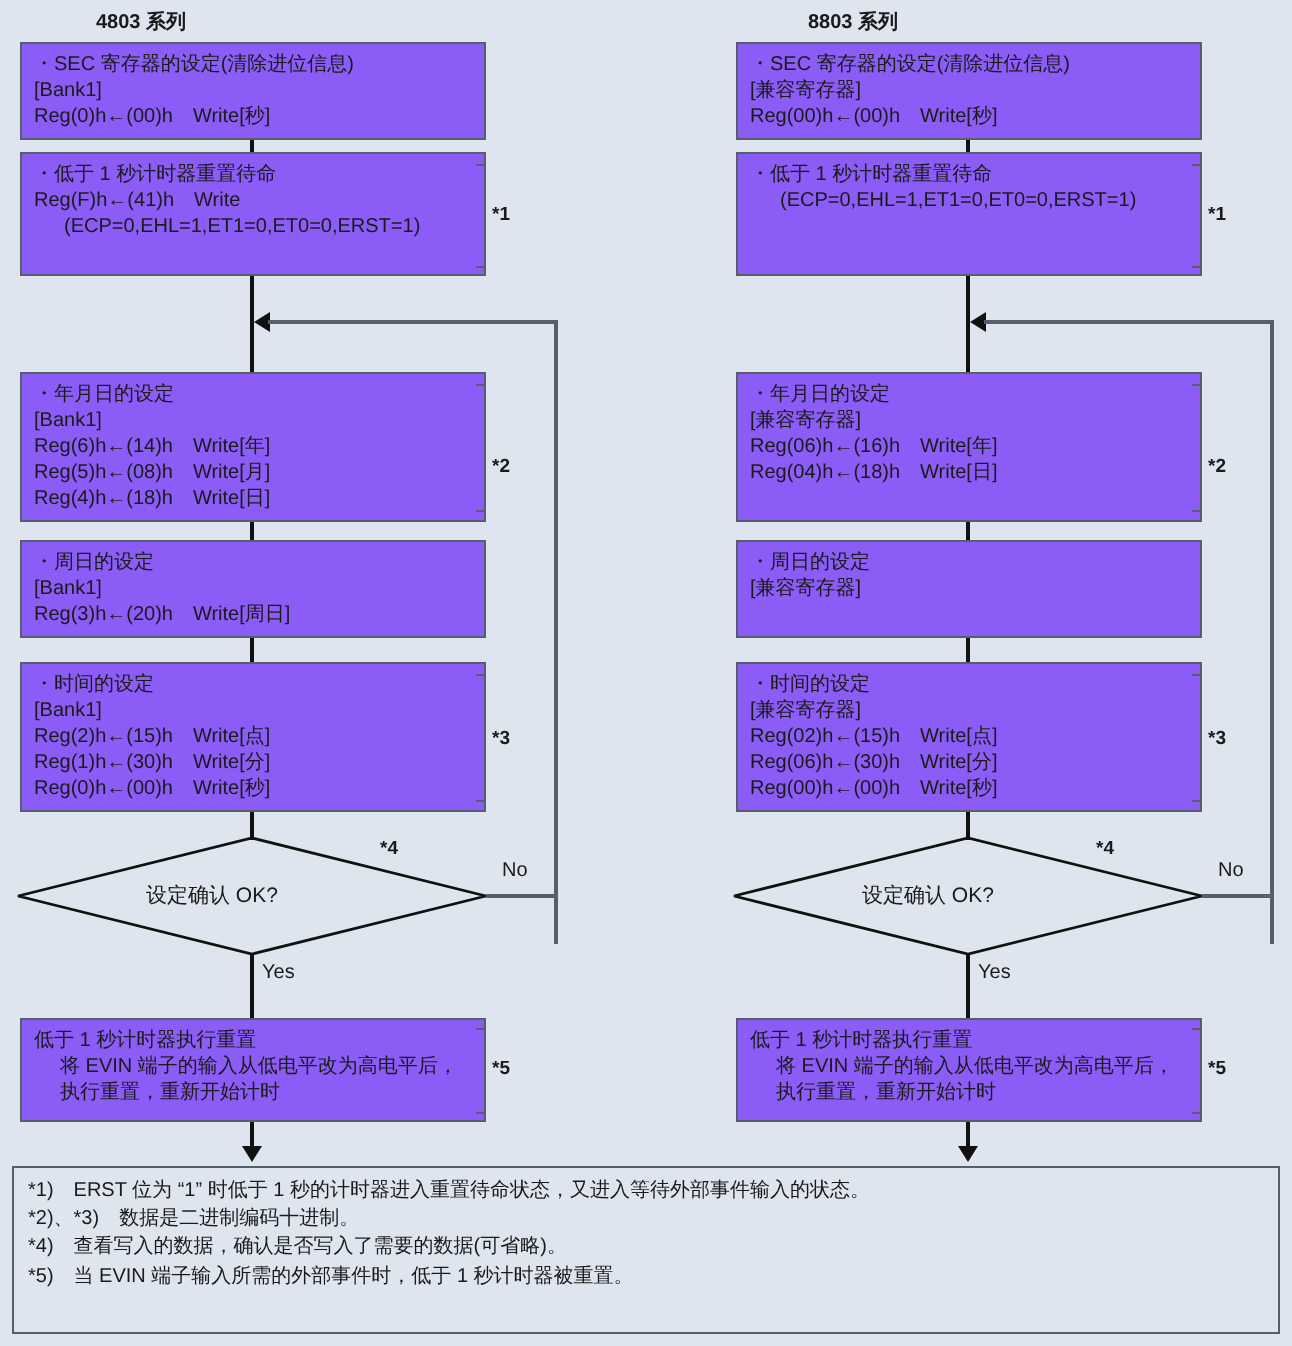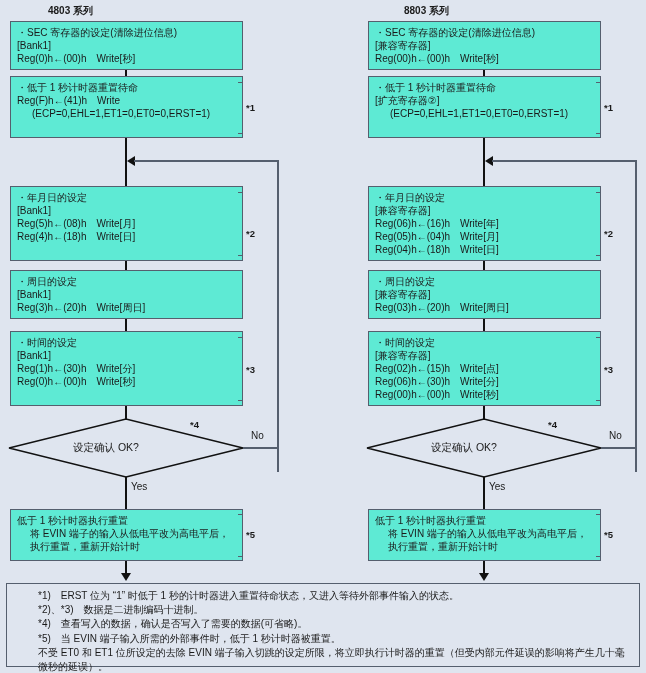--- a/index.html
+++ b/index.html
@@ -25,21 +25,21 @@
   .col-title {
     position: absolute;
     font-size: 10px;
     font-weight: bold;
     color: #1a1a1a;
     white-space: nowrap;
   }
   .pbox {
     position: absolute;
     border: 1px solid #555f6e;
-    background: #5eead4;
+    background: #8b5cf6;
     box-sizing: border-box;
     padding: 4px 6px 3px 6px;
   }
   .pbox .ln {
     font-size: 10px;
     line-height: 13px;
     white-space: nowrap;
     color: #1a1a1a;
   }
   .pbox .ln.ind {
@@ -117,21 +117,20 @@
     border: 1px solid #555f6e;
     background: #dfe5ef;
     box-sizing: border-box;
     padding: 5px 7px;
   }
   .footnote-box .fn {
     font-size: 10px;
     line-height: 14.2px;
     color: #1a1a1a;
     white-space: nowrap;
-    margin-left: 24px;
   }
   .footnote-box .fn.wrap {
     white-space: normal;
   }
 </style>
 </head>
 <body>
 
 <div id="canvas">
 
@@ -157,39 +156,41 @@
 
   <div class="arrow-left" style="left:127px; top:156px;"></div>
   <div class="hline" style="left:134px; top:160px; width:144px;"></div>
   <div class="vline-thin" style="left:277px; top:160px; height:312px;"></div>
 
   <div class="vline" style="left:125px; top:167px; height:19px;"></div>
 
   <div class="pbox" style="left:10px; top:186px; width:233px; height:75px;">
     <div class="ln">・年月日的设定</div>
     <div class="ln">[Bank1]</div>
+    <div class="ln">Reg(6)h←(14)h　Write[年]</div>
     <div class="ln">Reg(5)h←(08)h　Write[月]</div>
     <div class="ln">Reg(4)h←(18)h　Write[日]</div>
   </div>
   <div class="bracket" style="left:238px; top:192px; height:64px;"></div>
   <div class="note" style="left:246px; top:228px;">*2</div>
 
   <div class="vline" style="left:125px; top:261px; height:9px;"></div>
 
   <div class="pbox" style="left:10px; top:270px; width:233px; height:49px;">
     <div class="ln">・周日的设定</div>
     <div class="ln">[Bank1]</div>
     <div class="ln">Reg(3)h←(20)h　Write[周日]</div>
   </div>
 
   <div class="vline" style="left:125px; top:319px; height:12px;"></div>
 
   <div class="pbox" style="left:10px; top:331px; width:233px; height:75px;">
     <div class="ln">・时间的设定</div>
     <div class="ln">[Bank1]</div>
+    <div class="ln">Reg(2)h←(15)h　Write[点]</div>
     <div class="ln">Reg(1)h←(30)h　Write[分]</div>
     <div class="ln">Reg(0)h←(00)h　Write[秒]</div>
   </div>
   <div class="bracket" style="left:238px; top:337px; height:64px;"></div>
   <div class="note" style="left:246px; top:364px;">*3</div>
 
   <div class="vline" style="left:125px; top:406px; height:14px;"></div>
 
   <div class="diamond" style="left:8px; top:418px;">
     <svg width="236" height="60" viewBox="0 0 236 60">
@@ -221,49 +222,46 @@
   <div class="pbox" style="left:368px; top:21px; width:233px; height:49px;">
     <div class="ln">・SEC 寄存器的设定(清除进位信息)</div>
     <div class="ln">[兼容寄存器]</div>
     <div class="ln">Reg(00)h←(00)h　Write[秒]</div>
   </div>
 
   <div class="vline" style="left:483px; top:70px; height:6px;"></div>
 
   <div class="pbox" style="left:368px; top:76px; width:233px; height:62px;">
     <div class="ln">・低于 1 秒计时器重置待命</div>
-    <div class="ln">[扩充寄存器②]</div>
     <div class="ln ind2">(ECP=0,EHL=1,ET1=0,ET0=0,ERST=1)</div>
   </div>
   <div class="bracket" style="left:596px; top:82px; height:52px;"></div>
   <div class="note" style="left:604px; top:102px;">*1</div>
 
   <div class="vline" style="left:483px; top:138px; height:29px;"></div>
   <div class="arrow-left" style="left:485px; top:156px;"></div>
   <div class="hline" style="left:492px; top:160px; width:144px;"></div>
   <div class="vline-thin" style="left:635px; top:160px; height:312px;"></div>
 
   <div class="vline" style="left:483px; top:167px; height:19px;"></div>
 
   <div class="pbox" style="left:368px; top:186px; width:233px; height:75px;">
     <div class="ln">・年月日的设定</div>
     <div class="ln">[兼容寄存器]</div>
     <div class="ln">Reg(06)h←(16)h　Write[年]</div>
-    <div class="ln">Reg(05)h←(04)h　Write[月]</div>
     <div class="ln">Reg(04)h←(18)h　Write[日]</div>
   </div>
   <div class="bracket" style="left:596px; top:192px; height:64px;"></div>
   <div class="note" style="left:604px; top:228px;">*2</div>
 
   <div class="vline" style="left:483px; top:261px; height:9px;"></div>
 
   <div class="pbox" style="left:368px; top:270px; width:233px; height:49px;">
     <div class="ln">・周日的设定</div>
     <div class="ln">[兼容寄存器]</div>
-    <div class="ln">Reg(03)h←(20)h　Write[周日]</div>
   </div>
 
   <div class="vline" style="left:483px; top:319px; height:12px;"></div>
 
   <div class="pbox" style="left:368px; top:331px; width:233px; height:75px;">
     <div class="ln">・时间的设定</div>
     <div class="ln">[兼容寄存器]</div>
     <div class="ln">Reg(02)h←(15)h　Write[点]</div>
     <div class="ln">Reg(06)h←(30)h　Write[分]</div>
     <div class="ln">Reg(00)h←(00)h　Write[秒]</div>
@@ -295,16 +293,15 @@
   <div class="note" style="left:604px; top:529px;">*5</div>
 
   <div class="vline" style="left:483px; top:561px; height:14px;"></div>
   <div class="arrow-down" style="left:479px; top:573px;"></div>
 
   <div class="footnote-box">
     <div class="fn">*1)　ERST 位为 “1” 时低于 1 秒的计时器进入重置待命状态，又进入等待外部事件输入的状态。</div>
     <div class="fn">*2)、*3)　数据是二进制编码十进制。</div>
     <div class="fn">*4)　查看写入的数据，确认是否写入了需要的数据(可省略)。</div>
     <div class="fn">*5)　当 EVIN 端子输入所需的外部事件时，低于 1 秒计时器被重置。</div>
-    <div class="fn wrap">不受 ET0 和 ET1 位所设定的去除 EVIN 端子输入切跳的设定所限，将立即执行计时器的重置（但受内部元件延误的影响将产生几十毫微秒的延误）。</div>
   </div>
 
 </div>
 
 </body></html>

